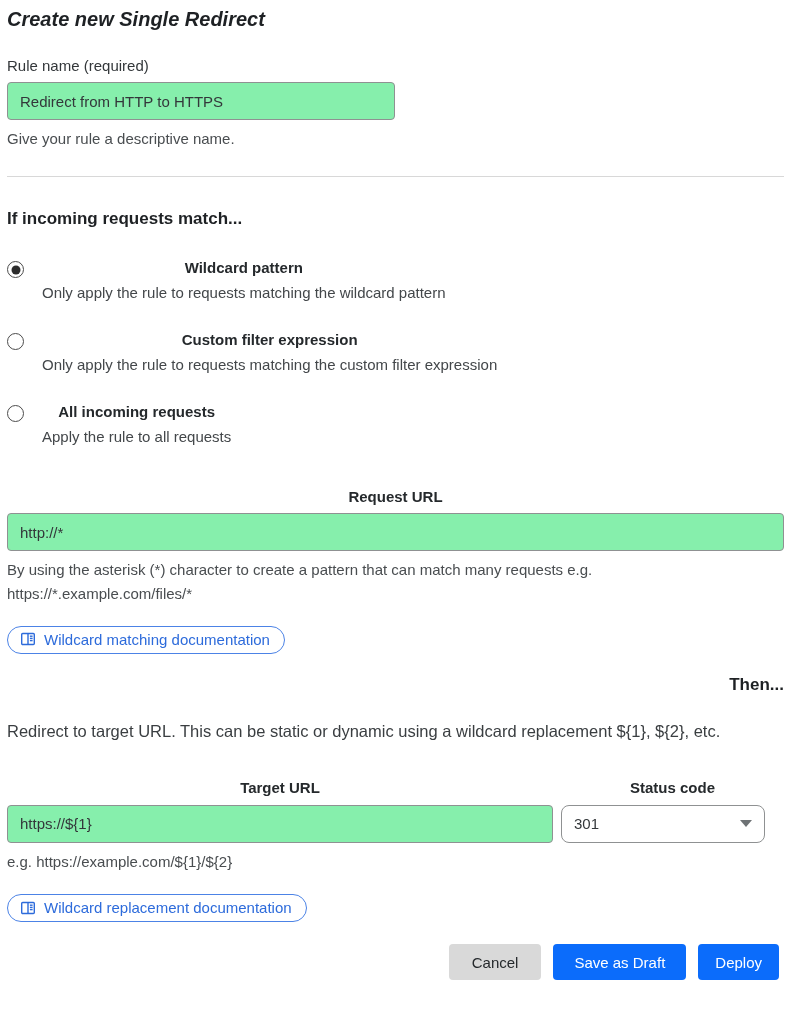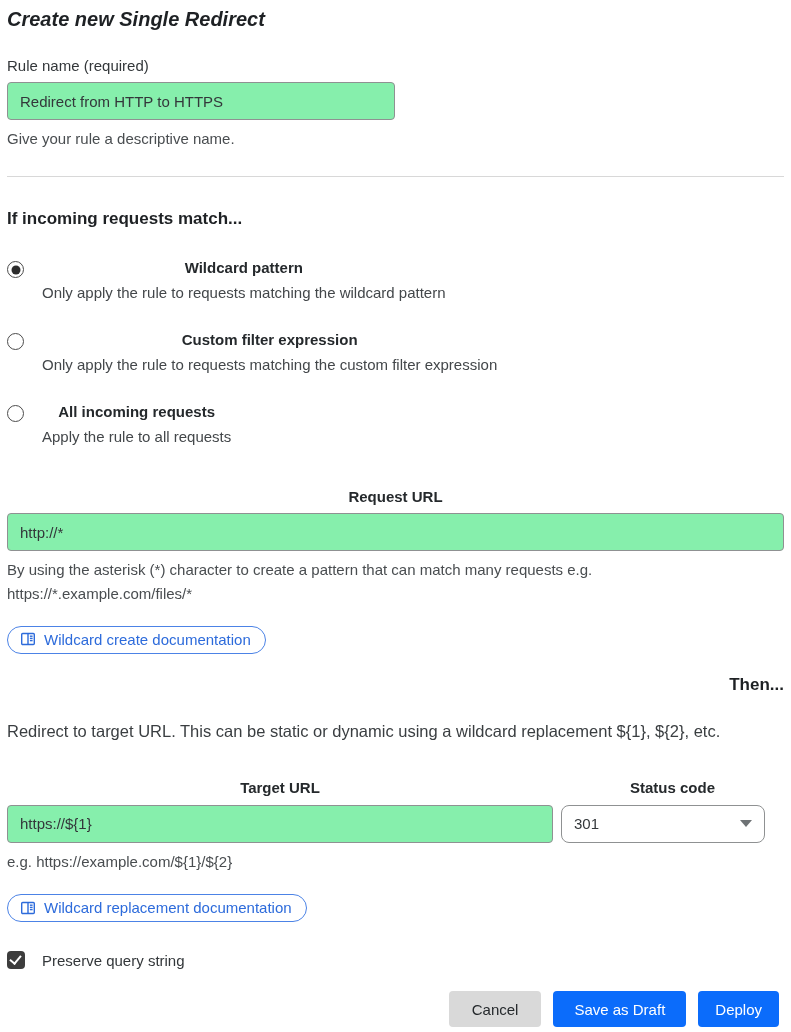--- a/index.html
+++ b/index.html
@@ -156,21 +156,21 @@
   <button class="doc-pill">
     <span>
       <svg width="16" height="16" viewBox="0 0 16 16" fill="none" stroke="#2d6bdb" stroke-width="1.4">
         <rect x="1.7" y="2.5" width="12.6" height="11" rx="1"></rect>
         <line x1="8" y1="2.5" x2="8" y2="13.5"></line>
         <line x1="9.9" y1="5.2" x2="12.6" y2="5.2"></line>
         <line x1="9.9" y1="7.4" x2="12.6" y2="7.4"></line>
         <line x1="9.9" y1="9.6" x2="12.6" y2="9.6"></line>
       </svg>
     </span>
-    <span>Wildcard create documentation</span>
+    <span>Wildcard matching documentation</span>
   </button>
 
   <h2 class="section-heading" style="margin-top:21px;text-align:right;">Then...</h2>
   <div class="then-desc">Redirect to target URL. This can be static or dynamic using a wildcard replacement ${1}, ${2}, etc.</div>
 
   <div class="target-row">
     <div class="target-col">
       <div class="field-label bold" style="margin-bottom:9px;">Target URL</div>
       <input class="text-input" type="text" value="https://${1}" style="">
     </div>
@@ -191,24 +191,20 @@
         <rect x="1.7" y="2.5" width="12.6" height="11" rx="1"></rect>
         <line x1="8" y1="2.5" x2="8" y2="13.5"></line>
         <line x1="9.9" y1="5.2" x2="12.6" y2="5.2"></line>
         <line x1="9.9" y1="7.4" x2="12.6" y2="7.4"></line>
         <line x1="9.9" y1="9.6" x2="12.6" y2="9.6"></line>
       </svg>
     </span>
     <span>Wildcard replacement documentation</span>
   </button>
 
-  <div class="checkbox-row">
-    <span class="checkbox checked"></span>
-    <span class="checkbox-label">Preserve query string</span>
-  </div>
 
   <div class="footer-actions">
     <button class="btn btn-cancel">Cancel</button>
     <button class="btn btn-primary btn-draft">Save as Draft</button>
     <button class="btn btn-primary btn-deploy">Deploy</button>
   </div>
 
 </div>
 
 </body></html>

